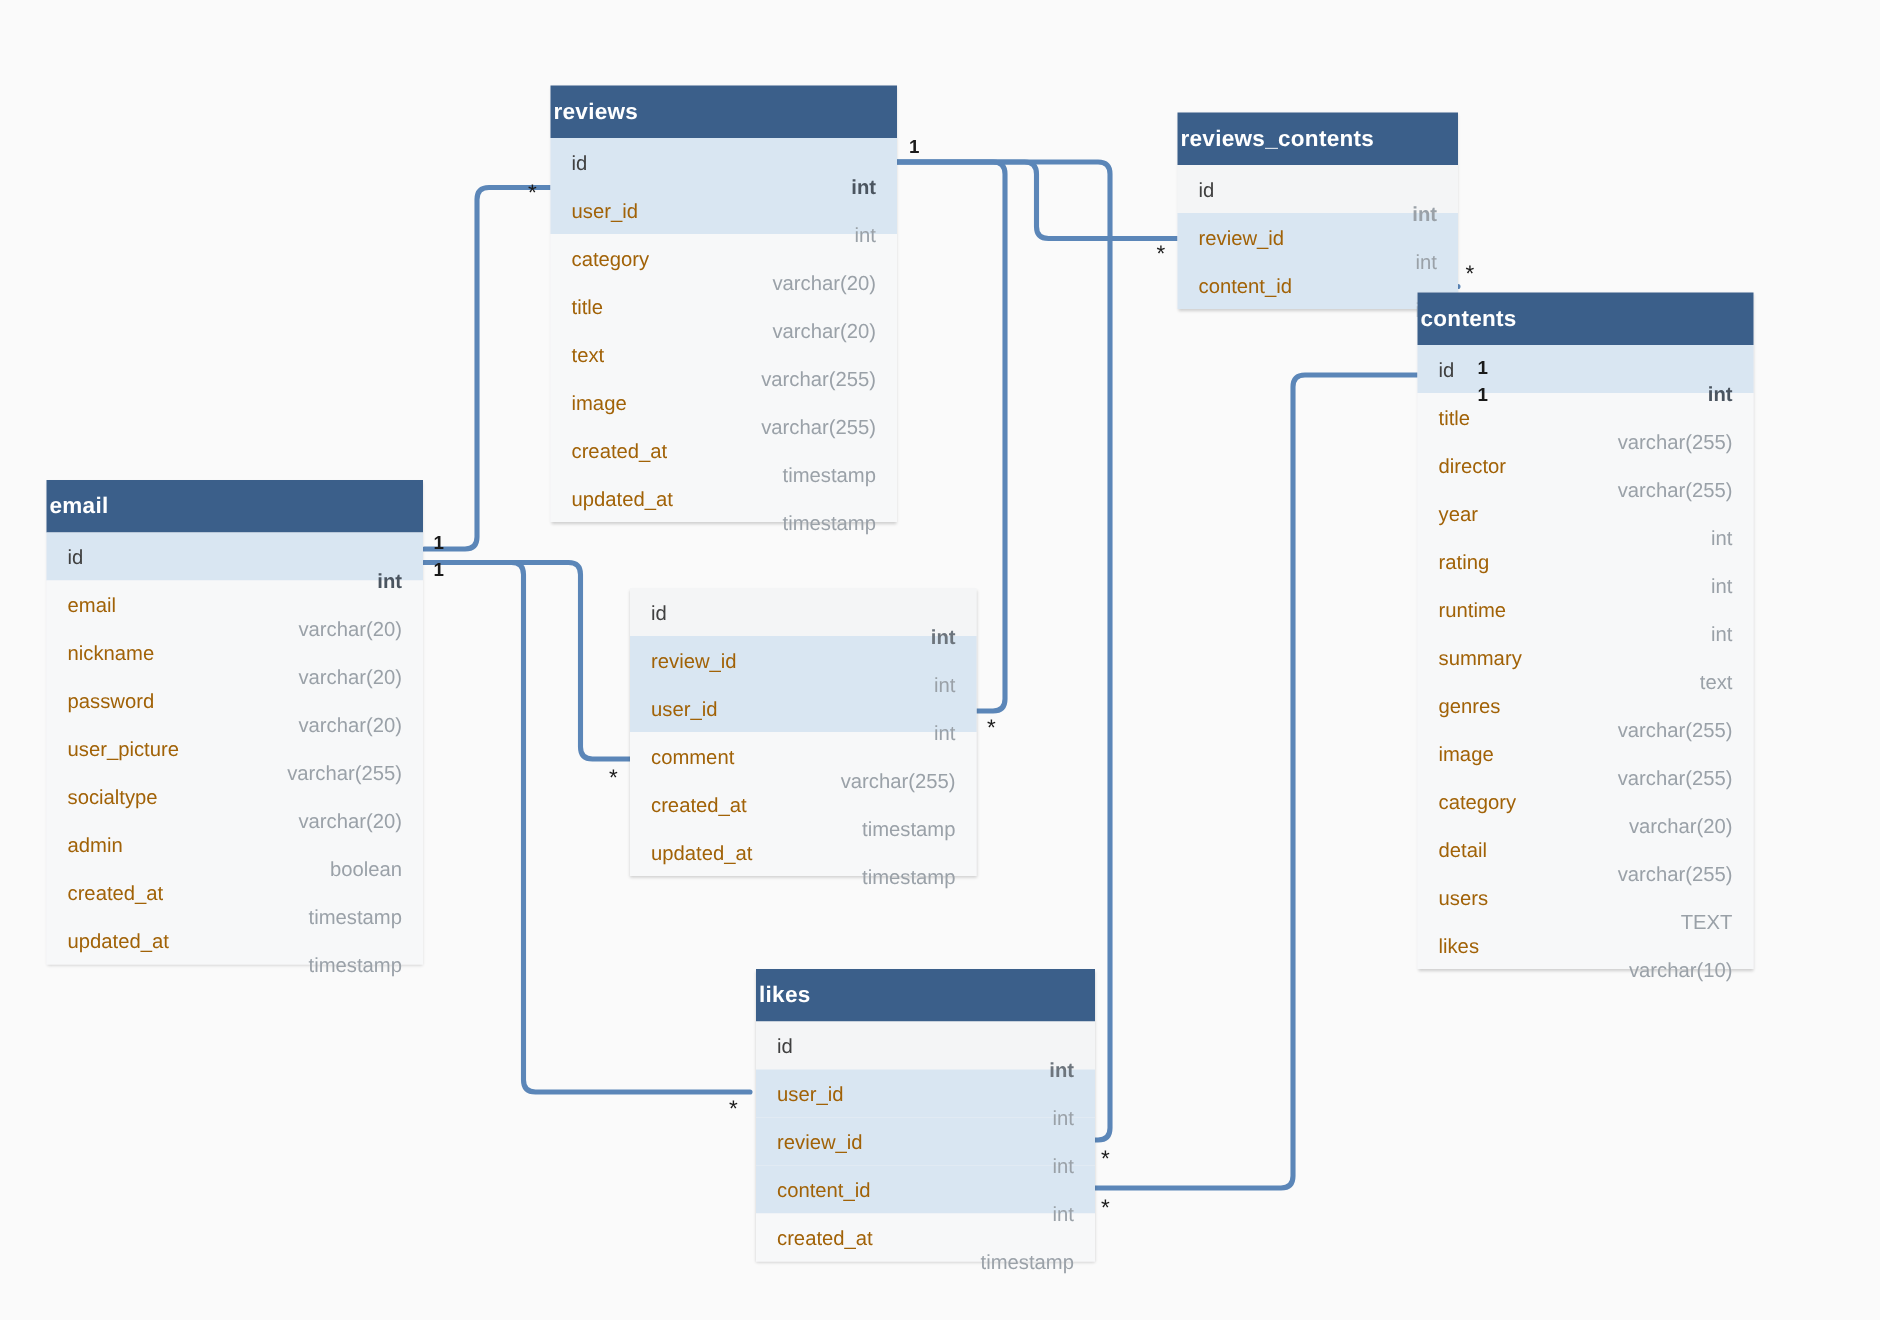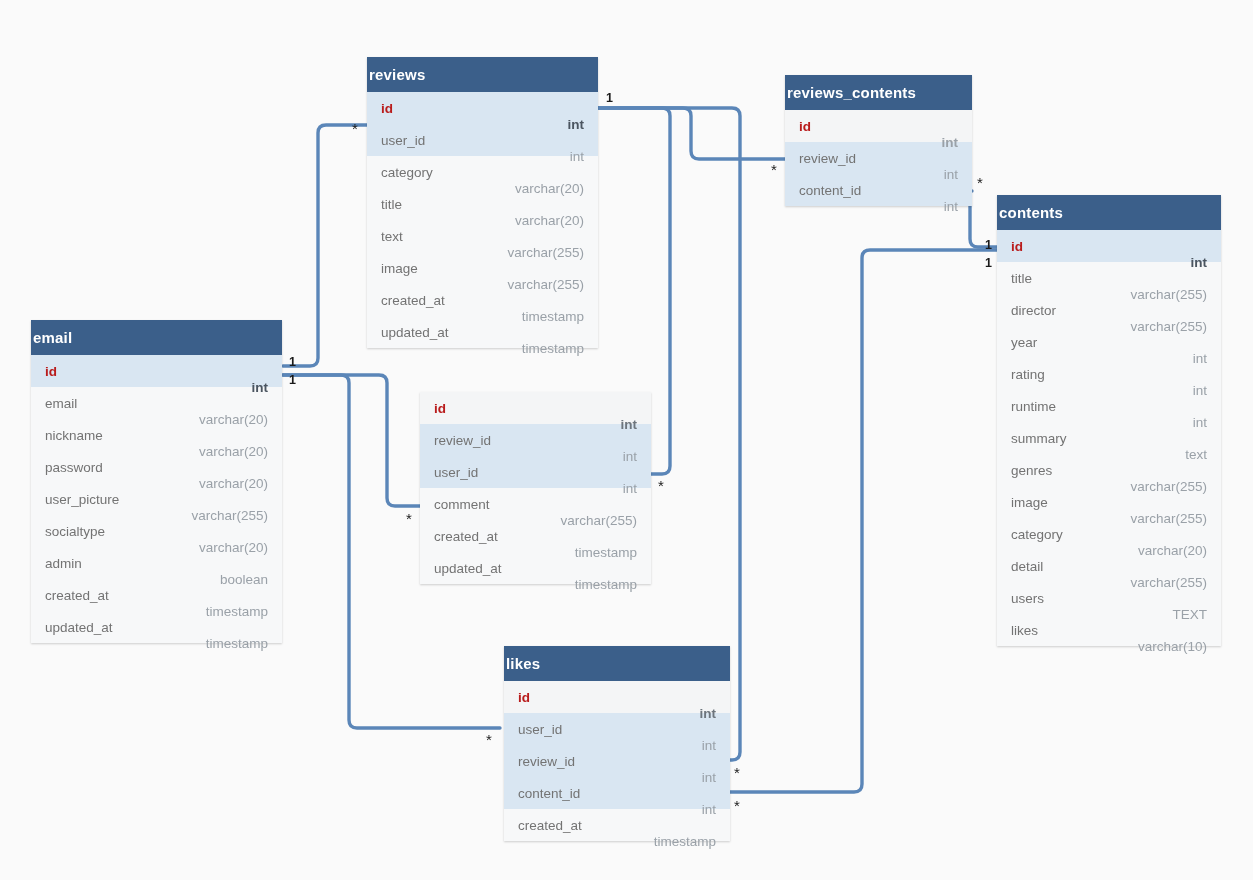--- a/index.html
+++ b/index.html
@@ -32,23 +32,23 @@
   .row{
     display:flex;
     align-items:center;
     justify-content:space-between;
     padding:0 14px;
     height:32px;
     box-sizing:border-box;
     font-size:13.5px;
     background:#f7f8f9;
   }
-  .row .col-name{color:#737373;white-space:nowrap;}
+  .row .col-name{color:#a16207;white-space:nowrap;}
   .row .col-type{color:#9aa1a8;white-space:nowrap;margin-top:33px;}
-  .row.pk .col-name{color:#b91c1c;font-weight:bold;}
+  .row.pk .col-name{color:#404040;font-weight:normal;}
   .row.pk .col-type{color:#6d757d;font-weight:bold;}
   .row.pk{background:#f4f5f6;}
   .row.hl{background:#d9e6f2;}
   .row.pk.hl .col-type{color:#4b5560;}
   .row.pkplain .col-type{color:#9aa1a8;font-weight:bold;}
 
   .card{
     position:absolute;
     font-size:12px;
     color:#1a1a1a;
@@ -168,21 +168,21 @@
         </div>
         <div class="row hl">
           <span class="col-name">review_id</span>
           <span class="col-type">int</span>
         </div>
         <div class="row hl">
           <span class="col-name">content_id</span>
           <span class="col-type">int</span>
         </div>
       </div>
-      <div class="table" style="left: 997px; top: 195px; width: 224px;">
+      <div class="table" style="left: 945px; top: 195px; width: 224px;">
         <div class="tbl-head">contents</div>
         <div class="row pk hl">
           <span class="col-name">id</span>
           <span class="col-type">int</span>
         </div>
         <div class="row">
           <span class="col-name">title</span>
           <span class="col-type">varchar(255)</span>
         </div>
         <div class="row">

